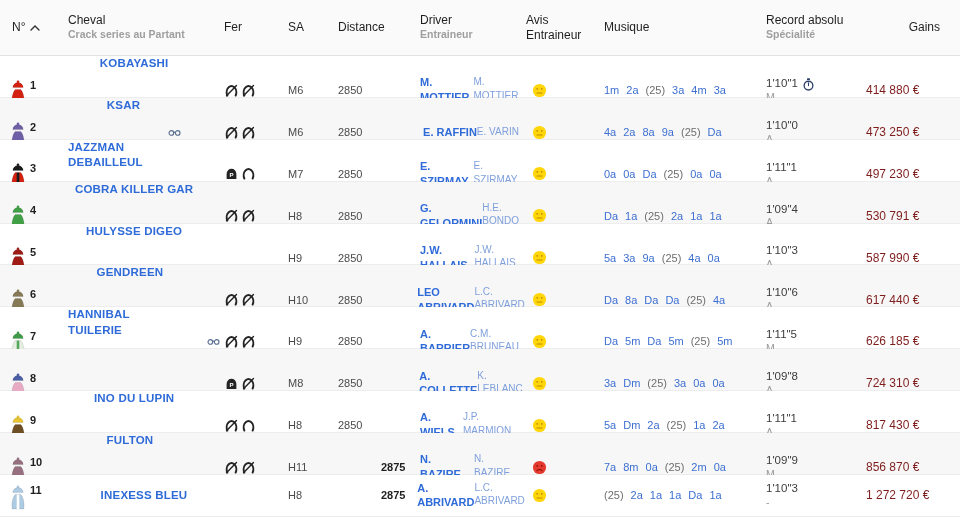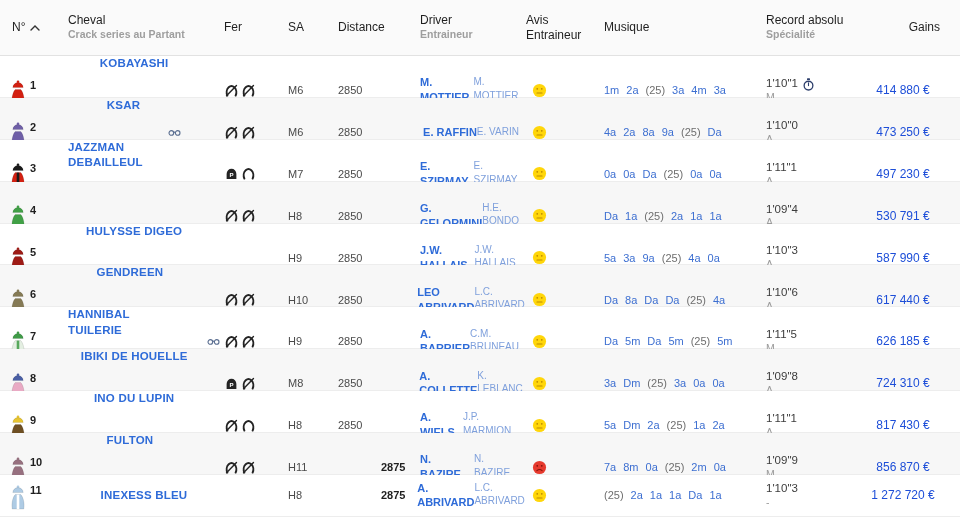--- a/index.html
+++ b/index.html
@@ -63,21 +63,21 @@
   .col-musique { display:flex; align-items:center; gap:7px; flex-wrap:nowrap; }
   .mtok { font-size:11px; color:#3d6fd1; font-weight:500; }
   .mtok.myear { color:#6e6e6e; font-weight:400; }
 
   .col-record { display:flex; flex-direction:column; justify-content:center; }
   .rec-line { display:flex; align-items:center; gap:4px; }
   .rec-time { font-size:11.5px; color:#3c3c3c; line-height:1.3; }
   .stopwatch { width:13px; height:13px; display:inline-block; }
   .spec { font-size:10.5px; color:#9a9a9a; line-height:1.3; }
 
-  .col-gains { text-align:center; padding-right:20px; font-size:12px; color:#1d4ed8; }
+  .col-gains { text-align:left; padding-right:20px; font-size:12px; color:#7f1d1d; }
 </style>
 </head>
 <body>
 
 <div class="table">
   <div class="thead">
     <div class="th th-num">
       <span class="t1">N°</span>
       <svg class="caret-svg" viewBox="0 0 10 6">
         <path d="M1,5 L5,1 L9,5" fill="none" stroke="#333" stroke-width="1.4" stroke-linecap="round"></path>
@@ -322,20 +322,21 @@
         <svg viewBox="0 0 20 25">
           <circle cx="10" cy="1.8" r="1.3" class="s-cap" style="fill: rgb(65, 160, 70);"></circle>
           <path class="s-cap" d="M4.8,7.6 A5.2,5 0 0 1 15.2,7.6 Z" stroke="rgba(0,0,0,.25)" stroke-width="0.4" style="fill: rgb(65, 160, 70);"></path>
           <path class="s-body" d="M4.2,24 C3.2,17.5 5,12 7.2,9.6 L12.8,9.6 C15,12 16.8,17.5 15.8,24 Z" stroke="rgba(0,0,0,.25)" stroke-width="0.4" style="fill: rgb(65, 160, 70);"></path>
           <rect class="s-stripe" x="8.7" y="9.6" width="2.6" height="14.4" style="display:none"></rect>
         </svg>
       </span>
       <span class="num">4</span>
     </div>
     <div class="td col-cheval">
+      <a class="horse">COBRA KILLER GAR</a>
       <span class="count-line">
         <span class="count">87</span>
         <span class="count-icon-slot"></span>
       </span>
     </div>
     <div class="td col-fer">
           <svg class="fer-svg" viewBox="0 0 16 16">
     <path d="M3.6,13.4 C2.3,10.4 2.7,6.5 5,4.5 C6.7,3 9.3,3 11,4.5 C13.3,6.5 13.7,10.4 12.4,13.4" fill="none" stroke="#242424" stroke-width="2.1" stroke-linecap="round"></path>
     <line x1="2.7" y1="13.6" x2="13.3" y2="2.7" stroke="#242424" stroke-width="1.5" stroke-linecap="round"></line>
   </svg>
@@ -570,21 +571,20 @@
         <svg viewBox="0 0 20 25">
           <circle cx="10" cy="1.8" r="1.3" class="s-cap" style="fill: rgb(74, 95, 165);"></circle>
           <path class="s-cap" d="M4.8,7.6 A5.2,5 0 0 1 15.2,7.6 Z" stroke="rgba(0,0,0,.25)" stroke-width="0.4" style="fill: rgb(74, 95, 165);"></path>
           <path class="s-body" d="M4.2,24 C3.2,17.5 5,12 7.2,9.6 L12.8,9.6 C15,12 16.8,17.5 15.8,24 Z" stroke="rgba(0,0,0,.25)" stroke-width="0.4" style="fill: rgb(233, 170, 196);"></path>
           <rect class="s-stripe" x="8.7" y="9.6" width="2.6" height="14.4" style="display:none"></rect>
         </svg>
       </span>
       <span class="num">8</span>
     </div>
     <div class="td col-cheval">
-      <a class="horse">IBIKI DE HOUELLE</a>
       <span class="count-line">
         <span class="count">68</span>
         <span class="count-icon-slot"></span>
       </span>
     </div>
     <div class="td col-fer">
           <svg class="fer-svg" viewBox="0 0 16 16">
     <path d="M2.8,13.8 L2.8,8.4 A5.2,5.4 0 1 1 13.2,8.4 L13.2,13.8 Z" fill="#242424"></path>
     <text x="8" y="11.4" text-anchor="middle" font-size="6.5" font-weight="bold" font-family="Liberation Sans, sans-serif" fill="#ffffff">P</text>
   </svg>

